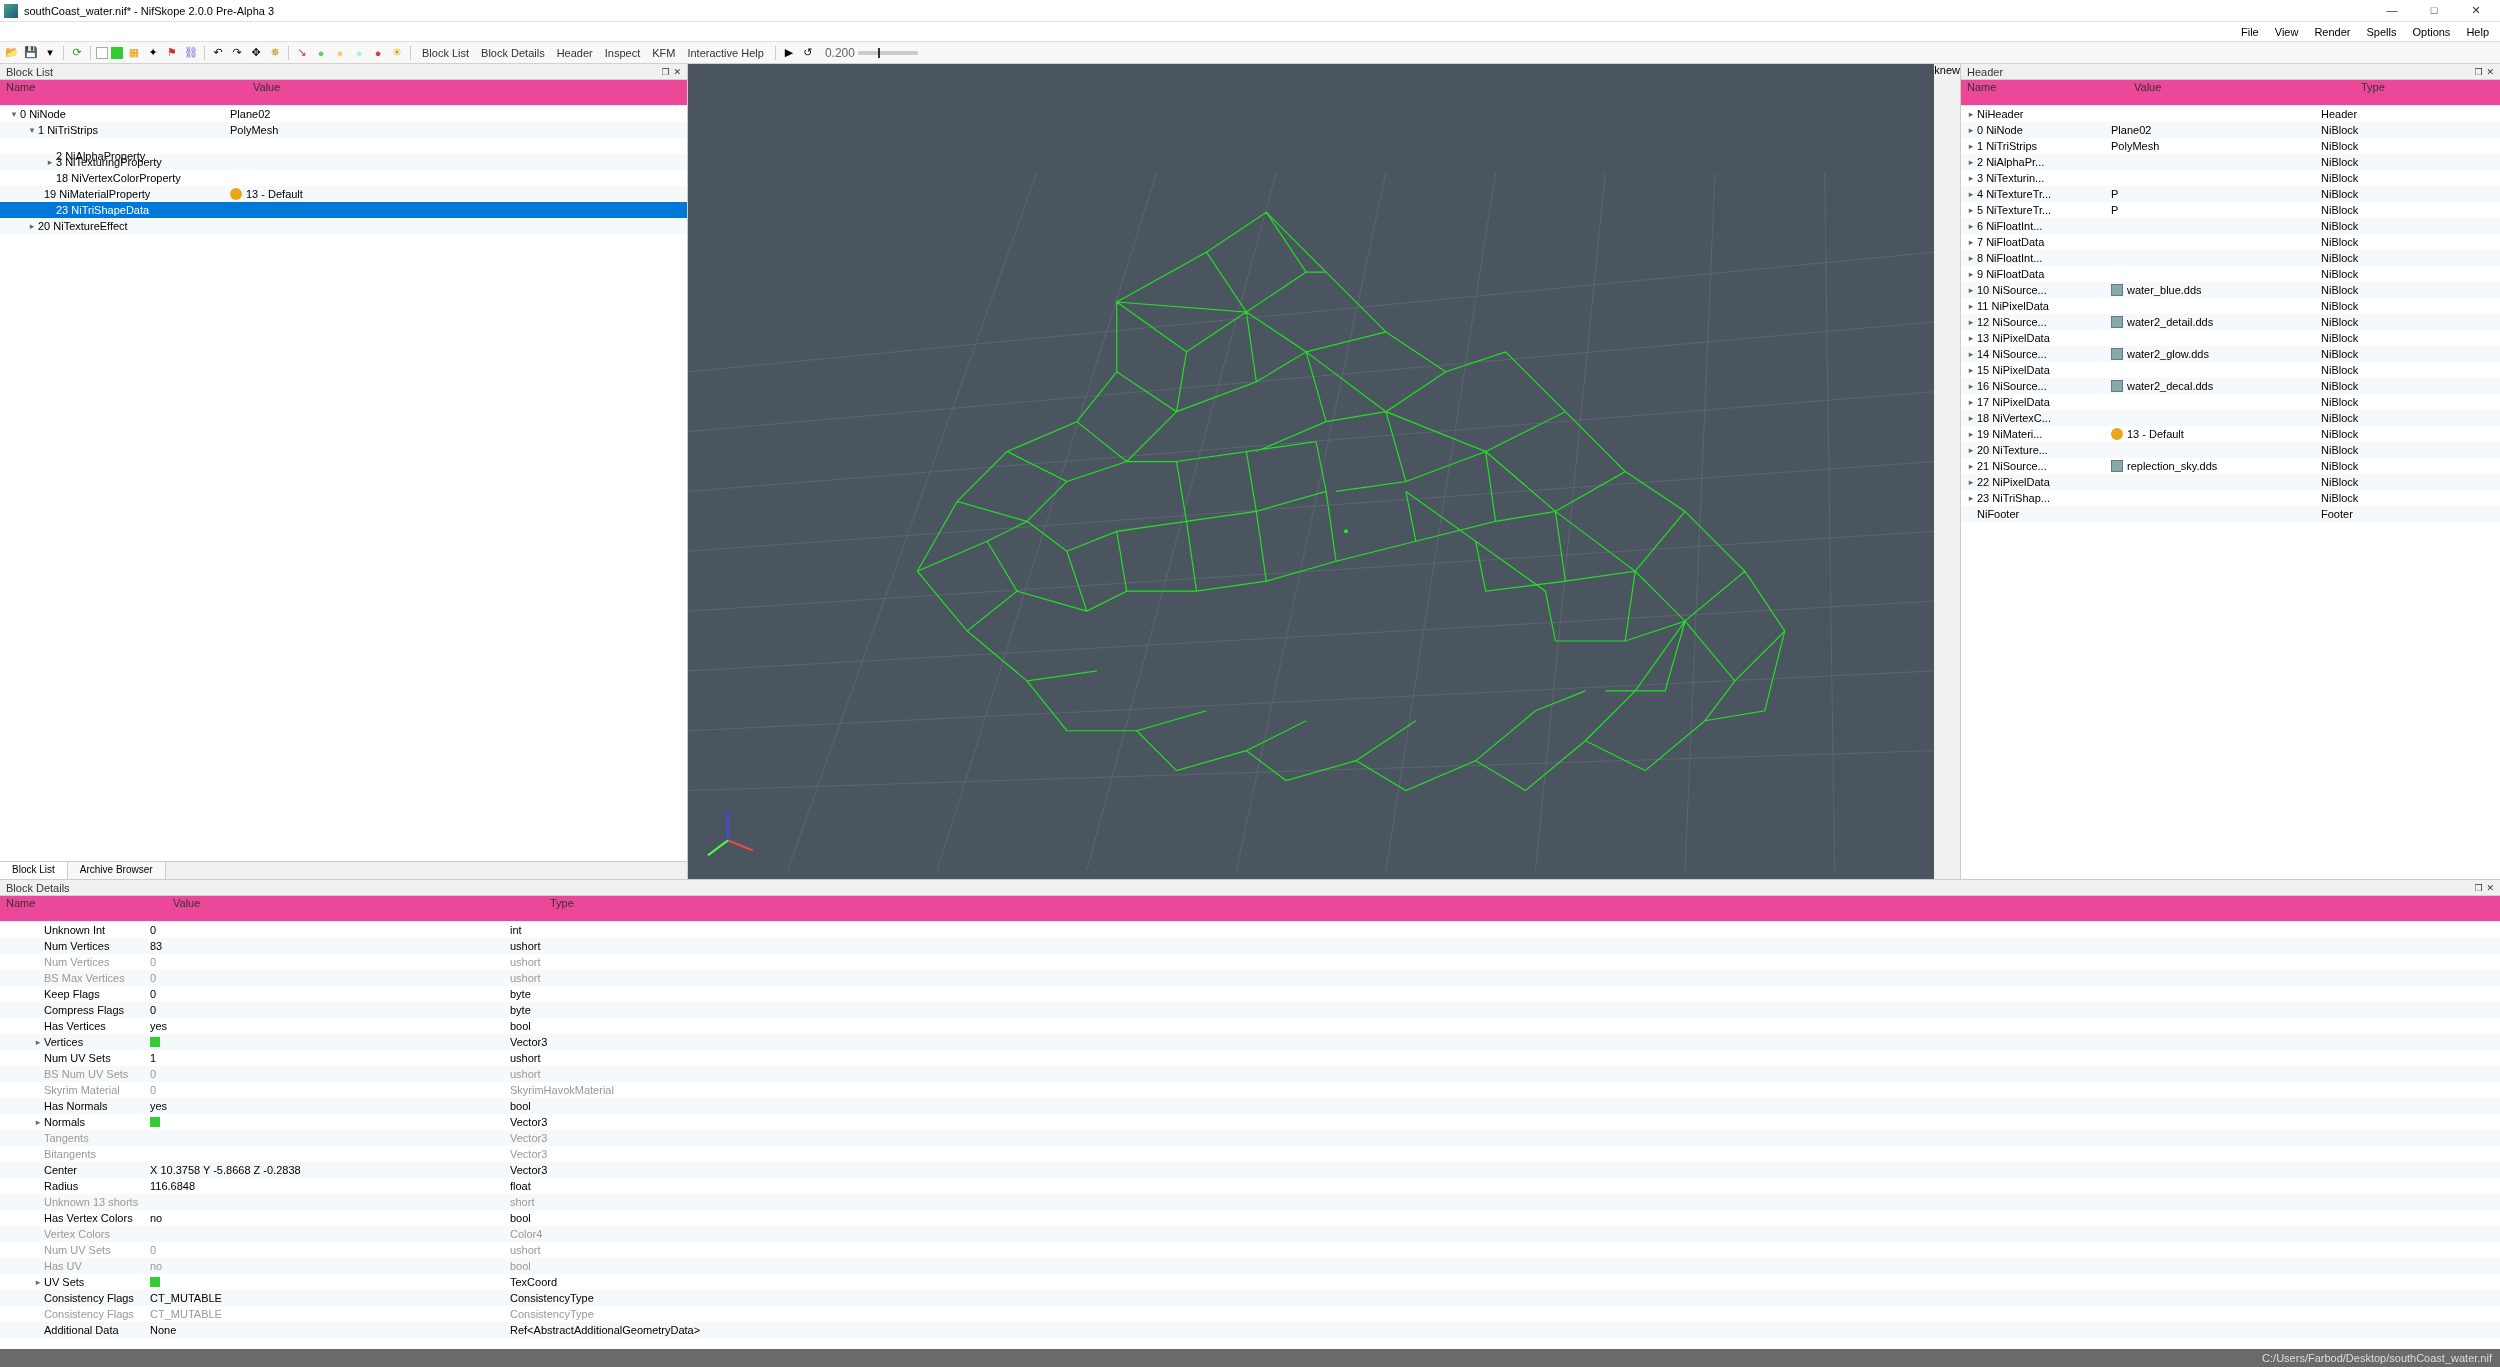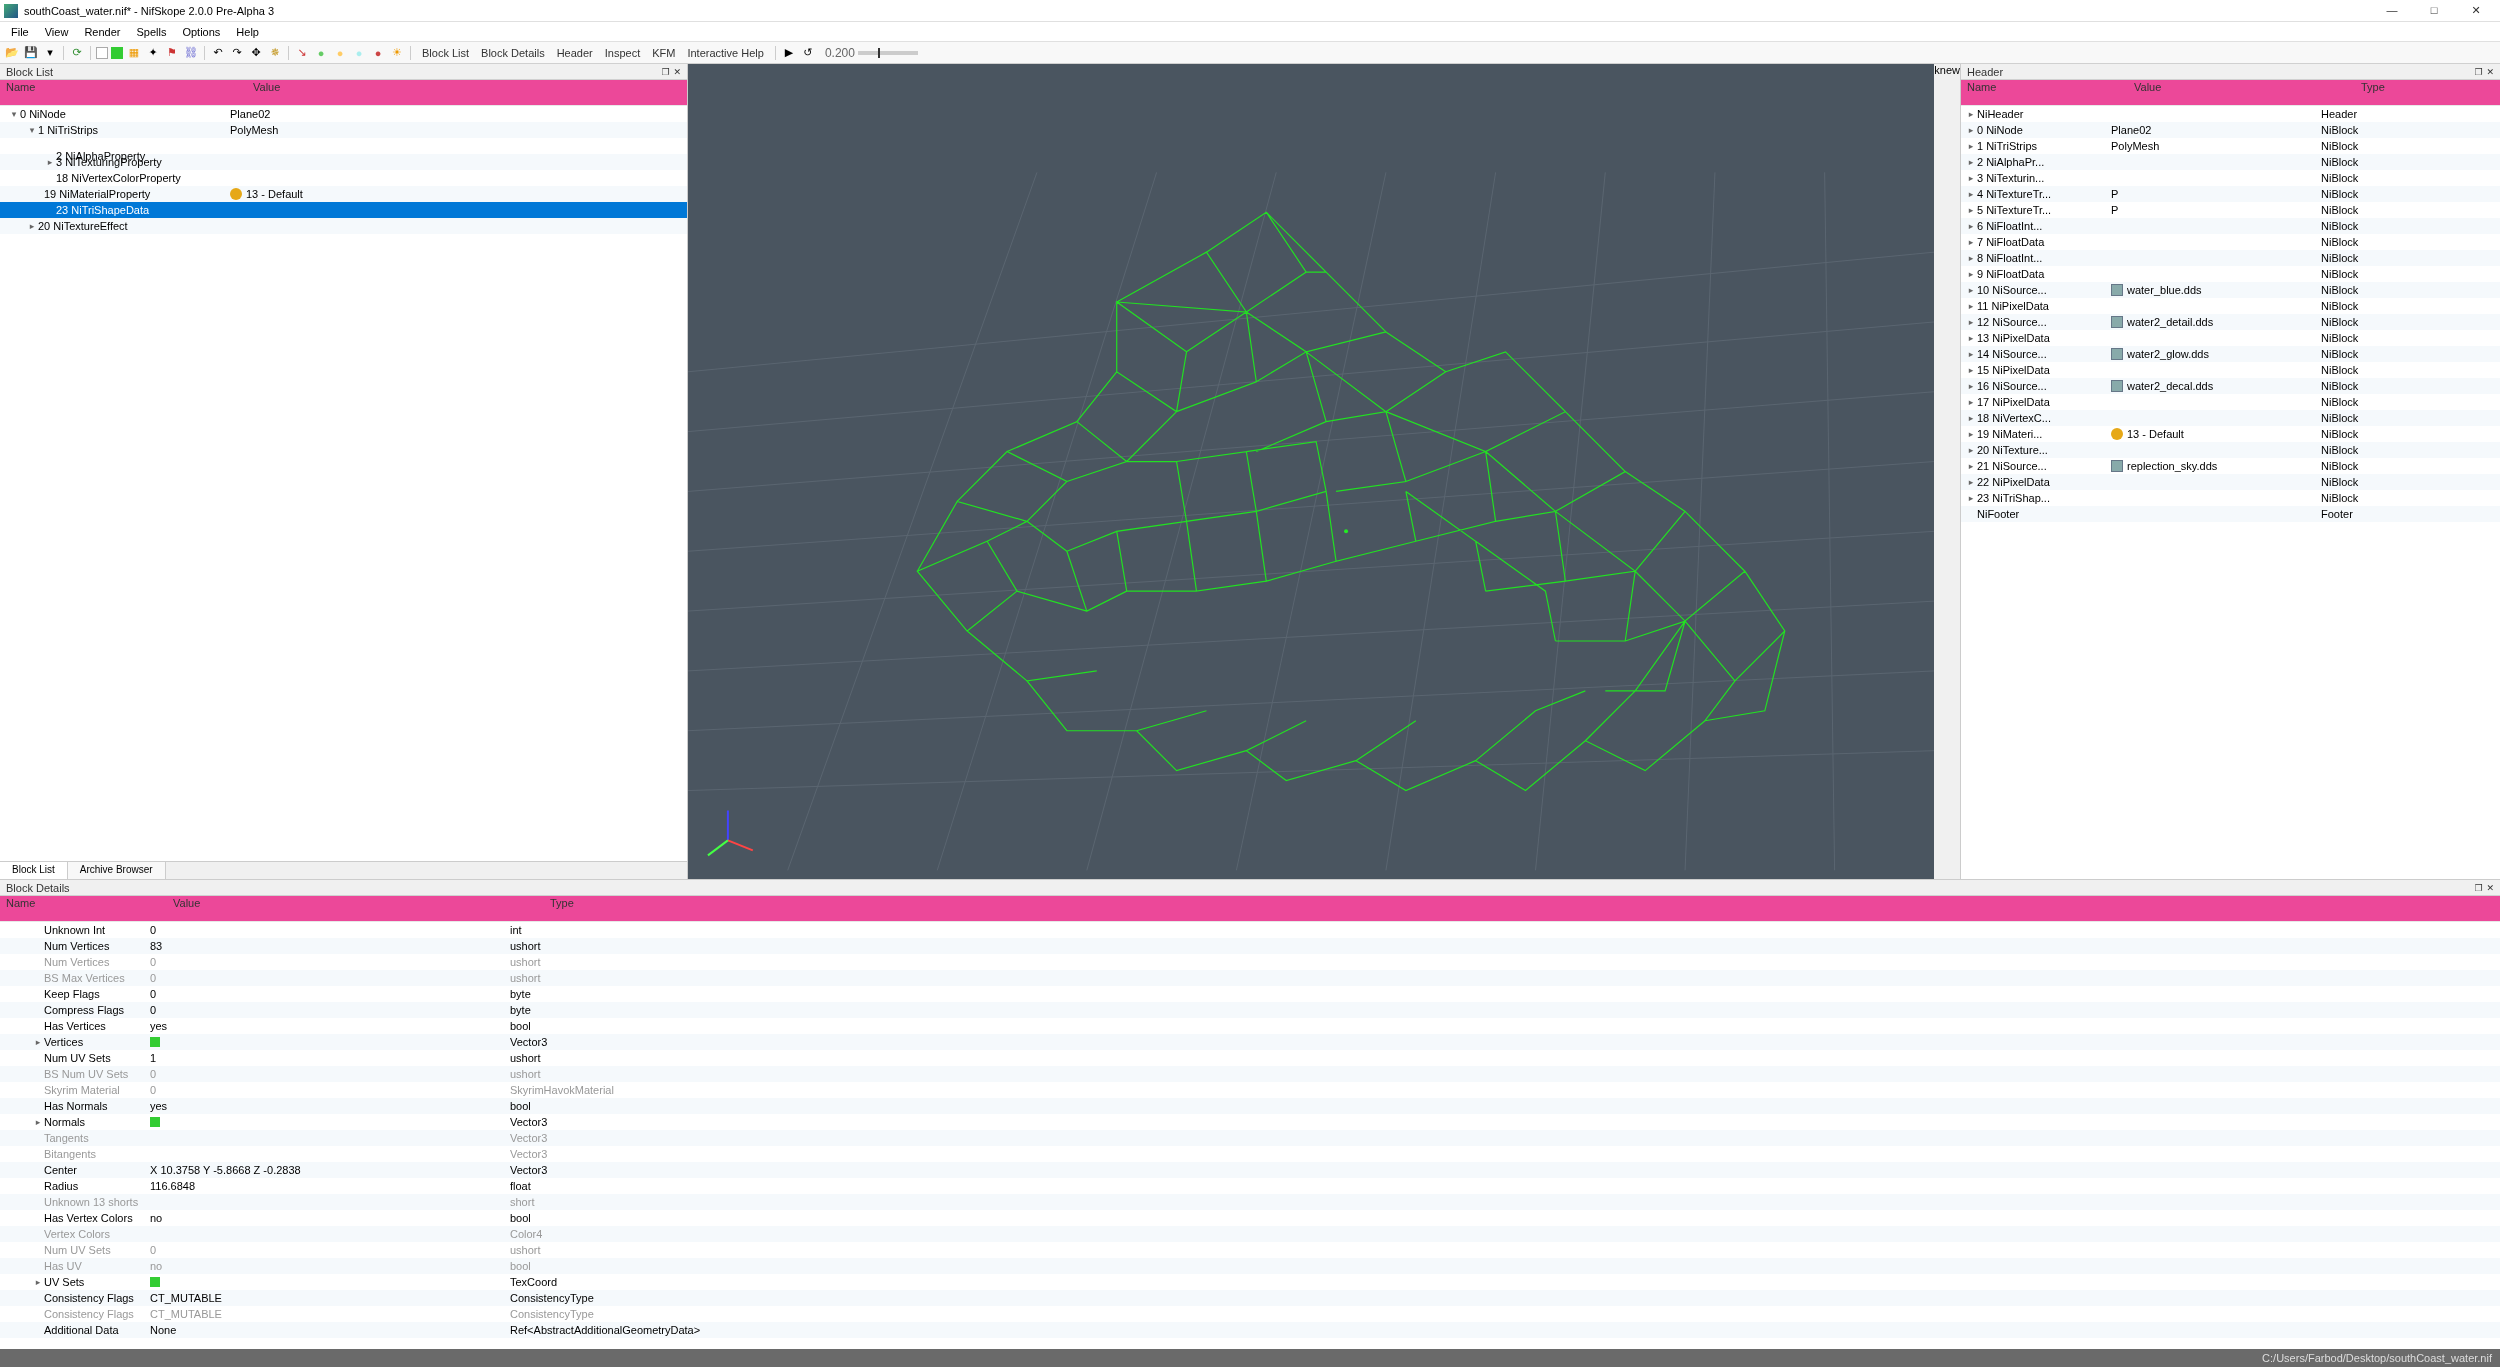--- a/index.html
+++ b/index.html
@@ -2,21 +2,21 @@
 <html><head>
 <meta charset="utf-8">
 <style>
 * { margin: 0; padding: 0; box-sizing: border-box; font-family: "Segoe UI", Tahoma, sans-serif; font-size: 11px; }
 body { background: #f0f0f0; width: 2500px; height: 1367px; overflow: hidden; display: flex; flex-direction: column; }
 .titlebar { height: 22px; background: #fff; display: flex; align-items: center; padding: 9px 4px; border-bottom: 1px solid #e0e0e0; }
 .titlebar-icon { width: 14px; height: 14px; background: linear-gradient(135deg,#4a7,#258); margin-right: 6px; }
 .titlebar-text { flex: 1; color: #000; }
 .win-controls { display: flex; gap: 18px; margin-right: 8px; }
 .win-btn { width: 24px; text-align: center; cursor: pointer; color: #333; }
-.menubar { height: 20px; background: #fff; display: flex; align-items: center; padding: 0 4px; gap: 2px; border-bottom: 1px solid #e0e0e0; }
+.menubar { height: 20px; background: #fff; display: flex; align-items: center; padding: 0 4px; gap: 2px; border-bottom: 1px solid #e0e0e0; justify-content: flex-end; }
 .menu-item { padding: 2px 7px; cursor: pointer; }
 .toolbar { height: 22px; background: #f8f8f8; display: flex; align-items: center; padding: 0 4px; gap: 3px; border-bottom: 1px solid #d0d0d0; }
 .tool-btn { width: 16px; height: 16px; display: flex; align-items: center; justify-content: center; cursor: pointer; font-size: 11px; }
 .tool-sep { width: 1px; height: 14px; background: #ccc; margin: 0 2px; }
 .tool-text { padding: 0 6px; cursor: pointer; color: #333; }
 .main-area { flex: 1; display: flex; min-height: 0; }
 .left-panel { width: 688px; display: flex; flex-direction: column; background: #fff; border-right: 1px solid #ccc; }
 .panel-header { height: 16px; background: #f0f0f0; display: flex; align-items: center; padding: 0 6px; font-size: 10px; color: #333; border-bottom: 1px solid #d0d0d0; justify-content: space-between; }
 .panel-header-ctrls { display:flex; gap:4px; }
 .panel-header-ctrls span { cursor:pointer; font-size:9px; }

